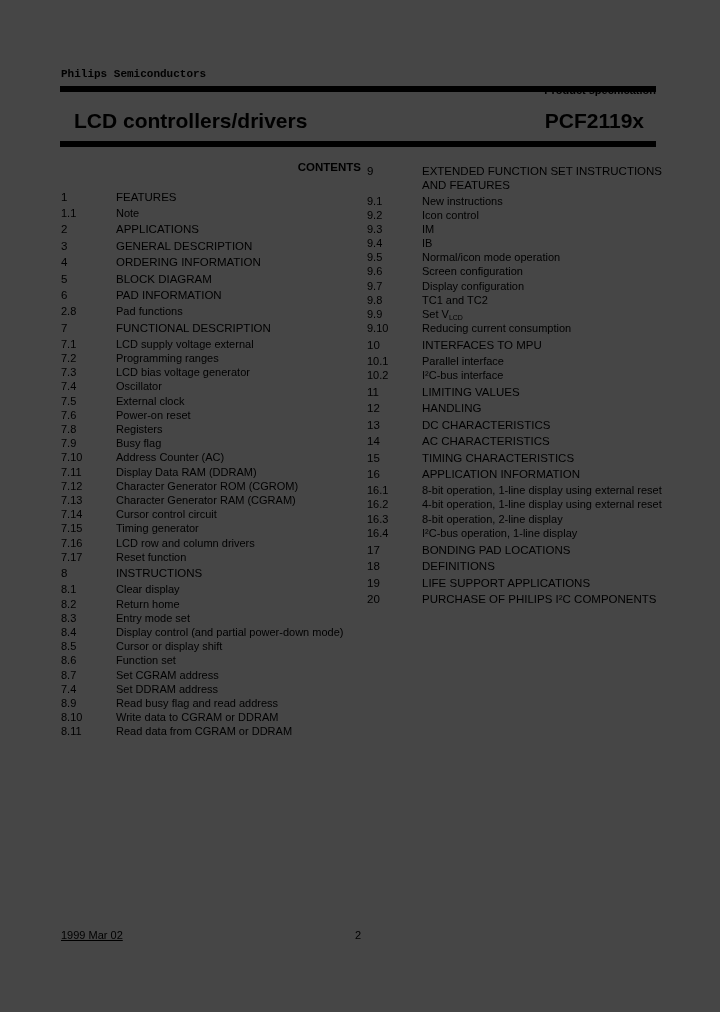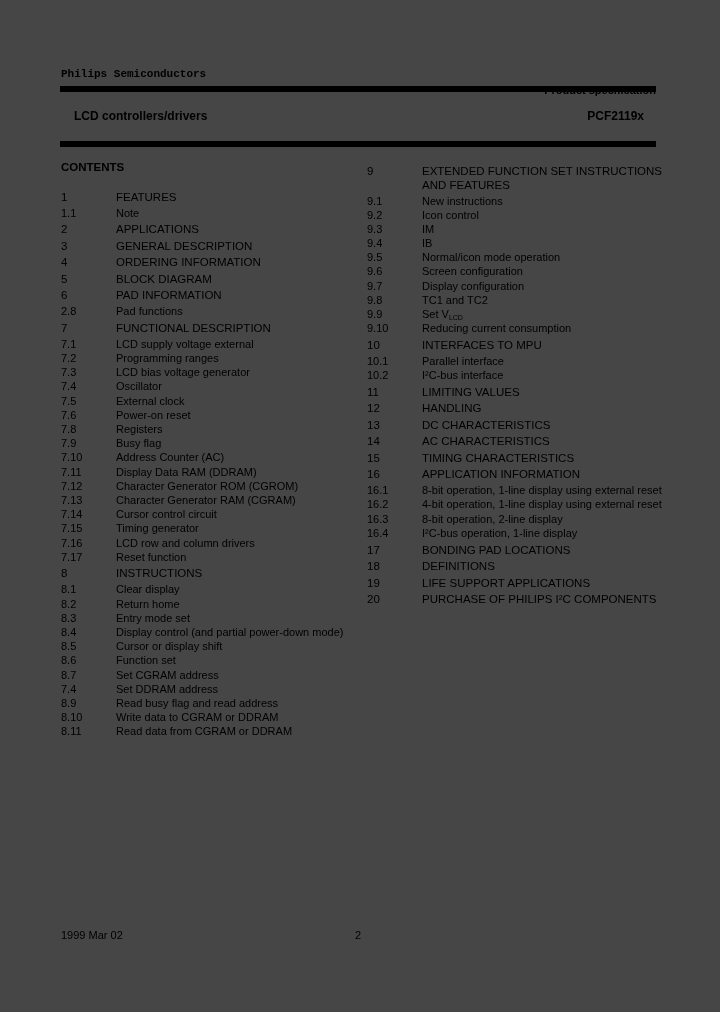--- a/index.html
+++ b/index.html
@@ -15,34 +15,34 @@
       position: absolute; top: 68px;
       font-size: 11px; font-weight: bold;
     }
     .hdr-left { left: 61px; font-family: Liberation Mono, monospace; }
     .hdr-right { right: 64px; margin-top: 16px; }
     .rule { position: absolute; left: 60px; width: 596px; height: 6px; background: #000; }
     .rule.r1 { top: 86px; }
     .rule.r2 { top: 141px; }
     .title-left, .title-right {
       position: absolute; top: 109px;
-      font-size: 12px; font-weight: bold;
+      font-size: 21px; font-weight: bold;
     }
     .title-left { left: 74px; }
     .title-right { right: 76px; }
     .col { position: absolute; top: 161px; width: 300px; }
     .col.left { left: 61px; }
     .col.right { left: 367px; width: 300px; }
-    .contents-heading { font-size: 11.5px; font-weight: bold; height: 26px; }
+    .contents-heading { font-size: 11.5px; font-weight: bold; height: 26px; text-align: right; }
     .row { display: flex; font-size: 11px; line-height: 14px; }
     .row .num { width: 55px; flex: none; }
     .row .label { flex: 1; }
     .row.main { font-size: 11.5px; margin-top: 2.5px; margin-bottom: 2px; }
     .row.sub { height: 14.2px; justify-content: space-between; }
-    .footer-date { position: absolute; left: 61px; top: 929px; font-size: 11px; }
+    .footer-date { position: absolute; left: 61px; top: 929px; font-size: 11px; text-decoration: underline; }
     .footer-page { position: absolute; left: 355px; top: 929px; font-size: 11px; }
     sub { font-size: 7px; vertical-align: -2px; }
   </style>
 </head>
 <body>
 
 <div class="hdr-left">Philips Semiconductors</div>
 <div class="hdr-right">Product specification</div>
 <div class="rule r1"></div>
 <div class="title-left">LCD controllers/drivers</div>

